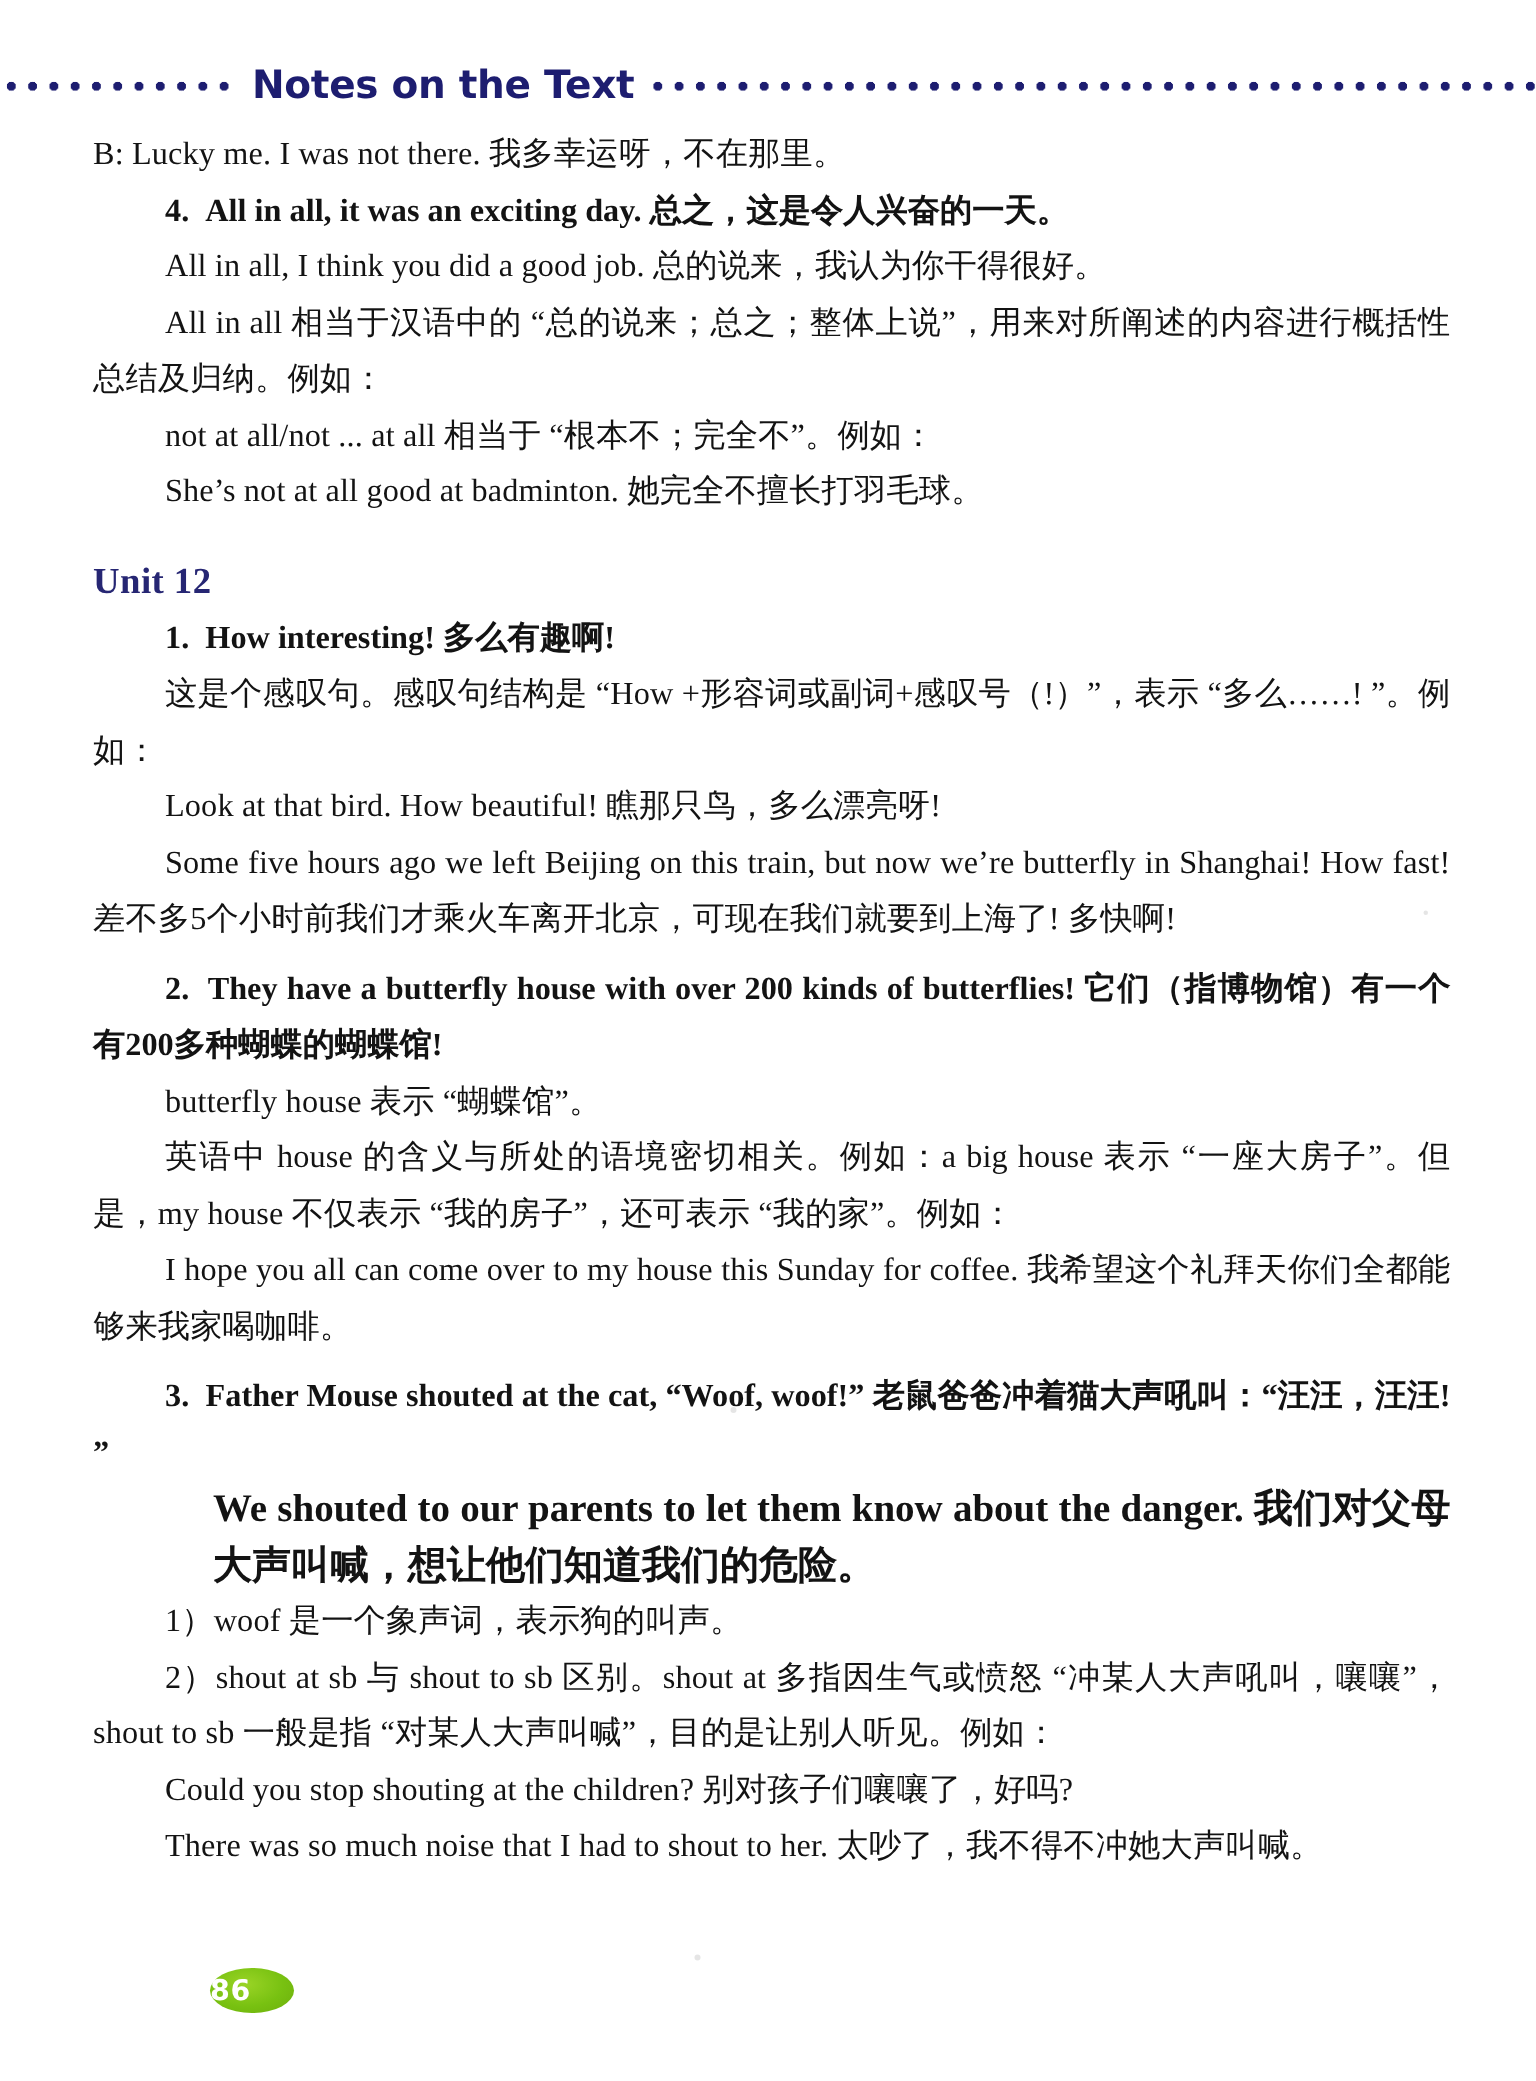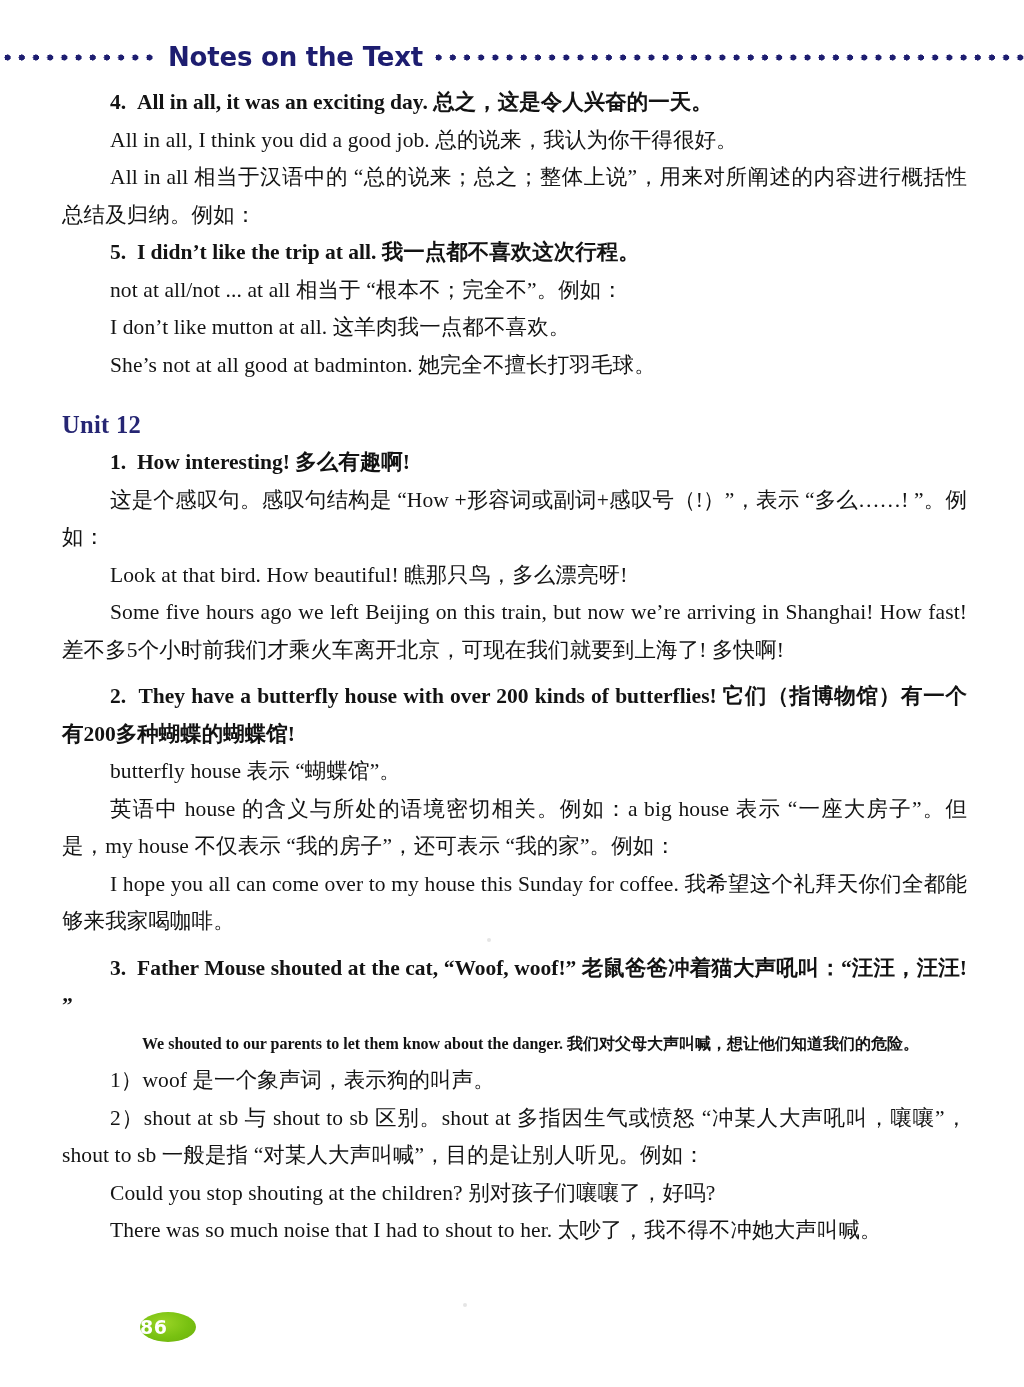--- a/index.html
+++ b/index.html
@@ -75,21 +75,21 @@
     font-size: 21.5px;
     line-height: 37.5px;
     margin: 0;
     text-align: justify;
     text-indent: 48px;
   }
   .entry.bold { font-weight: 700; }
 
   
   .block-indent {
-    font-size: 16px;
+    font-size: 26px;
     line-height: 37.5px;
     margin: 0;
     text-align: justify;
     padding-left: 80px;
     text-indent: 0;
     font-weight: 700;
   }
 
   .spacer-sm { height: 9px; }
   .spacer-md { height: 26px; }
@@ -134,46 +134,45 @@
 <body>
 
 <div class="header-band">
   <div class="dot-rule left"></div>
   <div class="header-title">Notes on the Text</div>
   <div class="dot-rule right"></div>
 </div>
 
 <div class="page-body">
 
+  <p class="para">B: Lucky me. I was not there. 我多幸运呀，不在那里。</p>
 
   <p class="entry bold"><span>4.</span>&nbsp;&nbsp;<span>All in all, it was an exciting day. 总之，这是令人兴奋的一天。</span></p>
 
   <p class="para indent">All in all, I think you did a good job. 总的说来，我认为你干得很好。</p>
 
   <p class="para indent">All in all 相当于汉语中的 “总的说来；总之；整体上说”，用来对所阐述的内容进行概括性总结及归纳。例如：</p>
 
-  <p class="entry bold"><span>5.</span>&nbsp;&nbsp;<span>I didn’t like the trip at all. 我一点都不喜欢这次行程。</span></p>
 
   <p class="para indent">not at all/not ... at all 相当于 “根本不；完全不”。例如：</p>
 
-  <p class="para indent">I don’t like mutton at all. 这羊肉我一点都不喜欢。</p>
 
   <p class="para indent">She’s not at all good at badminton. 她完全不擅长打羽毛球。</p>
 
   <div class="spacer-md"></div>
 
   <h2 class="unit-heading">Unit 12</h2>
 
   <p class="entry bold"><span>1.</span>&nbsp;&nbsp;<span>How interesting! 多么有趣啊!</span></p>
 
   <p class="para indent">这是个感叹句。感叹句结构是 “How +形容词或副词+感叹号（!）”，表示 “多么……! ”。例如：</p>
 
   <p class="para indent">Look at that bird. How beautiful! 瞧那只鸟，多么漂亮呀!</p>
 
-  <p class="para indent">Some five hours ago we left Beijing on this train, but now we’re arriving in Shanghai! How fast! 差不多5个小时前我们才乘火车离开北京，可现在我们就要到上海了! 多快啊!</p>
+  <p class="para indent">Some five hours ago we left Beijing on this train, but now we’re butterfly in Shanghai! How fast! 差不多5个小时前我们才乘火车离开北京，可现在我们就要到上海了! 多快啊!</p>
 
   <div class="spacer-sm"></div>
 
   <p class="entry bold"><span>2.</span>&nbsp;&nbsp;<span>They have a butterfly house with over 200 kinds of butterflies! 它们（指博物馆）有一个有200多种蝴蝶的蝴蝶馆!</span></p>
 
   <p class="para indent">butterfly house 表示 “蝴蝶馆”。</p>
 
   <p class="para indent">英语中 house 的含义与所处的语境密切相关。例如：a big house 表示 “一座大房子”。但是，my house 不仅表示 “我的房子”，还可表示 “我的家”。例如：</p>
 
   <p class="para indent">I hope you all can come over to my house this Sunday for coffee. 我希望这个礼拜天你们全都能够来我家喝咖啡。</p>

